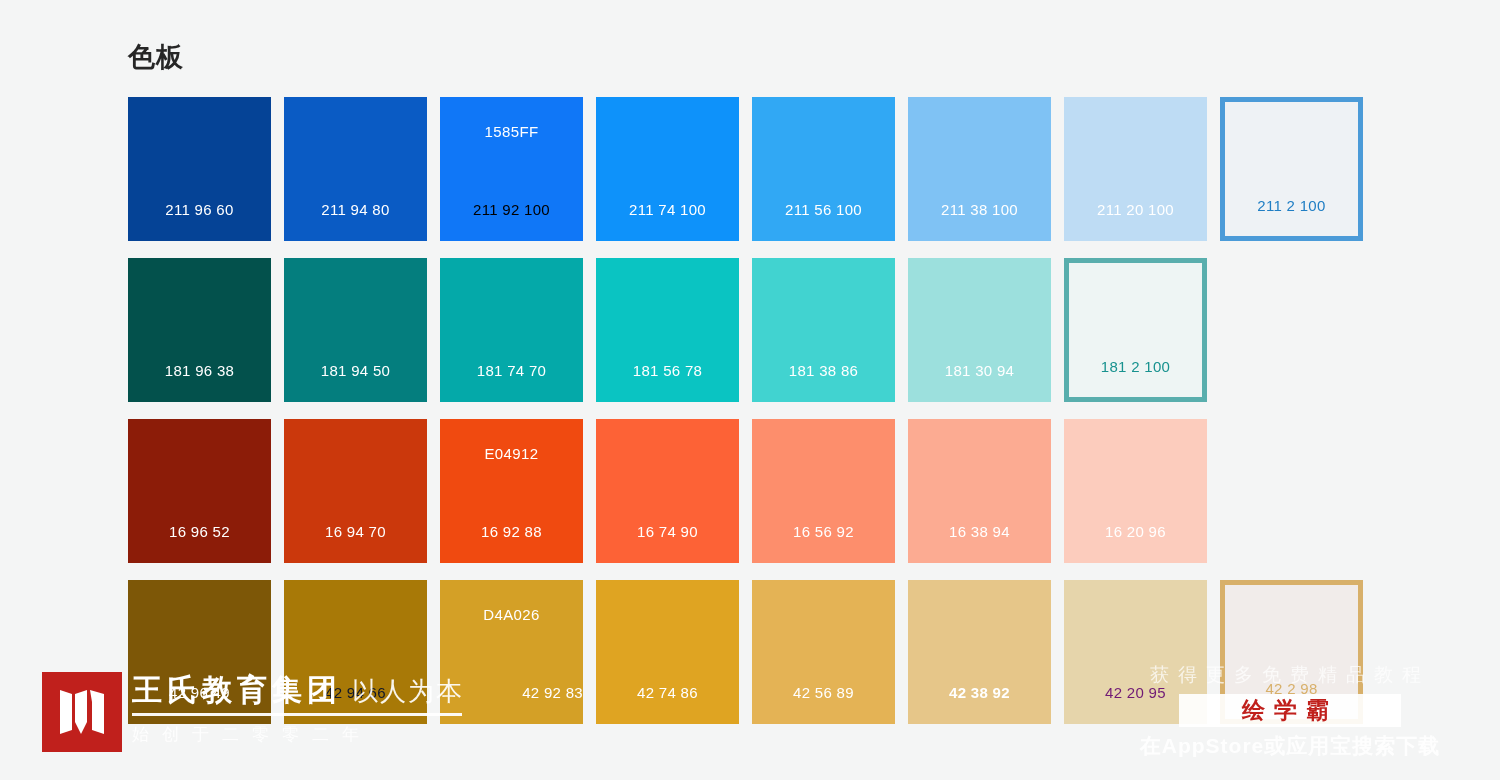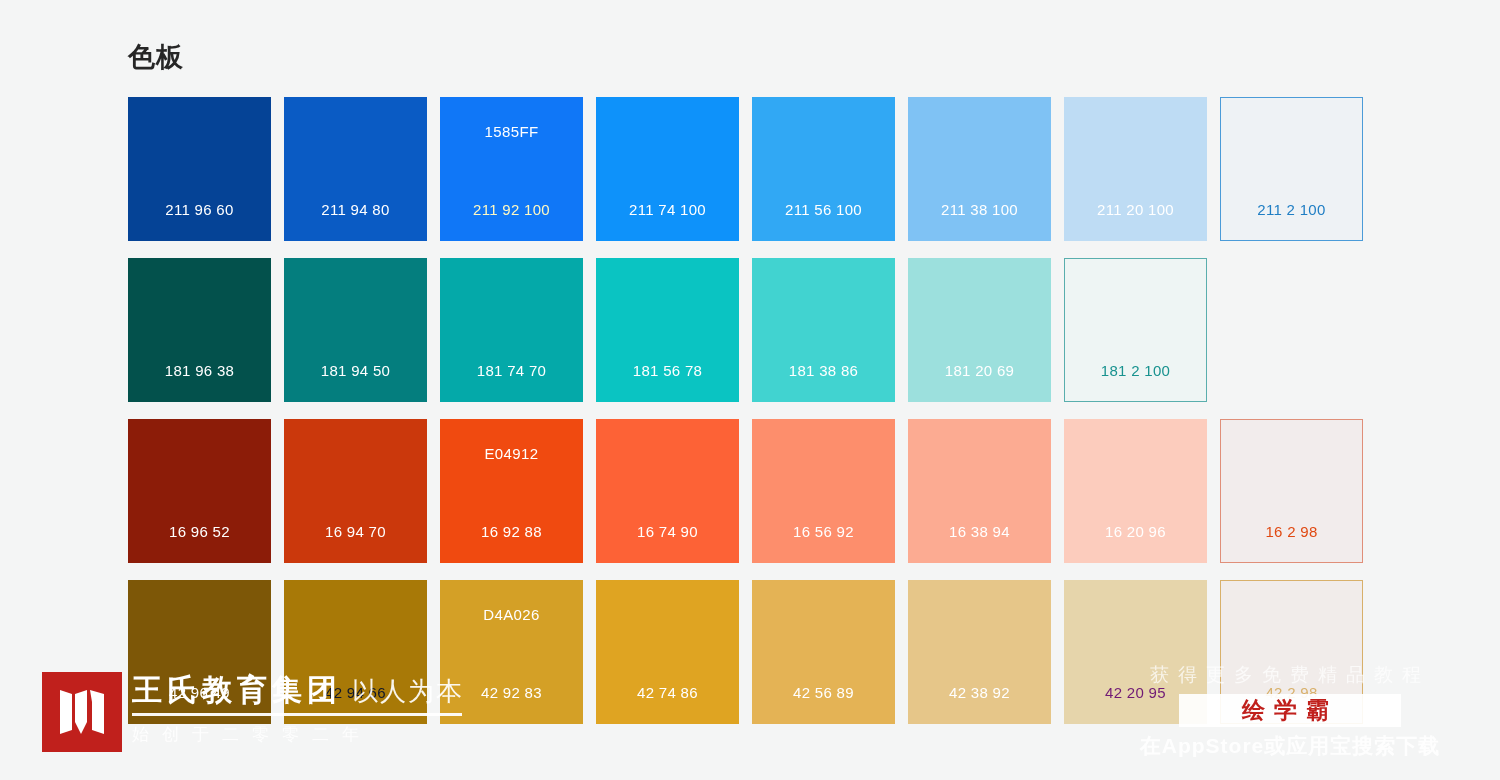--- a/index.html
+++ b/index.html
@@ -41,21 +41,21 @@
     margin-bottom: 17px;
   }
   .swatch {
     position: relative;
     width: 143px;
     height: 144px;
     box-sizing: border-box;
     flex: 0 0 143px;
   }
   .swatch.outlined {
-    border: 1px solid #0f172a;
+    border: 5px solid #0f172a;
   }
   .swatch .hex-label {
     position: absolute;
     left: 0;
     right: 0;
     top: 26px;
     text-align: center;
     font-size: 15px;
     color: #ffffff;
     letter-spacing: 0.4px;
@@ -177,21 +177,21 @@
   <div id="palette-grid">
       <div class="palette-row">
         <div class="swatch" style="background: rgb(5, 67, 150);">
           <div class="token-label" style="color: rgb(255, 255, 255);">211 96 60</div>
         </div>
         <div class="swatch" style="background: rgb(10, 91, 196);">
           <div class="token-label" style="color: rgb(255, 255, 255);">211 94 80</div>
         </div>
         <div class="swatch" style="background: rgb(16, 119, 247);">
           <div class="hex-label" style="color: rgb(255, 255, 255);">1585FF</div>
-          <div class="token-label" style="color: #fef9c3;">211 92 100</div>
+          <div class="token-label" style="color: #000000;">211 92 100</div>
         </div>
         <div class="swatch" style="background: rgb(14, 146, 250);">
           <div class="token-label" style="color: rgb(255, 255, 255);">211 74 100</div>
         </div>
         <div class="swatch" style="background: rgb(49, 168, 244);">
           <div class="token-label" style="color: rgb(255, 255, 255);">211 56 100</div>
         </div>
         <div class="swatch" style="background: rgb(127, 194, 244);">
           <div class="token-label" style="color: rgb(255, 255, 255);">211 38 100</div>
         </div>
@@ -212,21 +212,21 @@
         <div class="swatch" style="background: rgb(4, 169, 169);">
           <div class="token-label" style="color: rgb(255, 255, 255);">181 74 70</div>
         </div>
         <div class="swatch" style="background: rgb(10, 196, 194);">
           <div class="token-label" style="color: rgb(255, 255, 255);">181 56 78</div>
         </div>
         <div class="swatch" style="background: rgb(65, 211, 208);">
           <div class="token-label" style="color: rgb(255, 255, 255);">181 38 86</div>
         </div>
         <div class="swatch" style="background: rgb(156, 224, 221);">
-          <div class="token-label" style="color: rgb(255, 255, 255);">181 20 69</div>
+          <div class="token-label" style="color: rgb(255, 255, 255);">181 30 94</div>
         </div>
         <div class="swatch outlined" style="background: rgb(238, 245, 244); border-color: rgb(89, 174, 173);">
           <div class="token-label" style="color: rgb(24, 146, 143);">181 2 100</div>
         </div>
       </div>
       <div class="palette-row">
         <div class="swatch" style="background: rgb(140, 28, 8);">
           <div class="token-label" style="color: rgb(255, 255, 255);">16 96 52</div>
         </div>
         <div class="swatch" style="background: rgb(203, 56, 12);">
@@ -241,42 +241,39 @@
         </div>
         <div class="swatch" style="background: rgb(253, 142, 108);">
           <div class="token-label" style="color: rgb(255, 255, 255);">16 56 92</div>
         </div>
         <div class="swatch" style="background: rgb(252, 171, 146);">
           <div class="token-label" style="color: rgb(255, 255, 255);">16 38 94</div>
         </div>
         <div class="swatch" style="background: rgb(252, 204, 189);">
           <div class="token-label" style="color: rgb(255, 255, 255);">16 20 96</div>
         </div>
-        <div class="swatch outlined" style="background: rgb(242, 236, 236); border-color: rgb(224, 143, 121);">
-          <div class="token-label" style="color: rgb(224, 73, 18);">16 2 98</div>
-        </div>
       </div>
       <div class="palette-row">
         <div class="swatch" style="background: rgb(125, 87, 7);">
           <div class="token-label" style="color: rgb(255, 255, 255);">42 96 49</div>
         </div>
         <div class="swatch" style="background: rgb(168, 121, 7);">
           <div class="token-label" style="color: #0f172a;">42 94 66</div>
         </div>
         <div class="swatch" style="background: rgb(212, 160, 38);">
           <div class="hex-label" style="color: rgb(255, 255, 255);">D4A026</div>
-          <div class="token-label" style="color: rgb(255, 255, 255);">42 92 83</div>
+          <div class="token-label" style="color: rgb(255, 255, 255); text-align: right;">42 92 83</div>
         </div>
         <div class="swatch" style="background: rgb(223, 164, 34); padding-left: 28px;">
           <div class="token-label" style="color: rgb(255, 255, 255);">42 74 86</div>
         </div>
         <div class="swatch" style="background: rgb(228, 179, 85);">
           <div class="token-label" style="color: rgb(255, 255, 255);">42 56 89</div>
         </div>
-        <div class="swatch" style="background: rgb(230, 198, 137);">
+        <div class="swatch" style="background: rgb(230, 198, 137); font-weight: bold;">
           <div class="token-label" style="color: rgb(255, 255, 255);">42 38 92</div>
         </div>
         <div class="swatch" style="background: rgb(230, 213, 171);">
           <div class="token-label" style="color: #701a75;">42 20 95</div>
         </div>
         <div class="swatch outlined" style="background: rgb(241, 236, 234); border-color: rgb(216, 176, 106);">
           <div class="token-label" style="color: rgb(216, 176, 106);">42 2 98</div>
         </div>
       </div>
     </div>

